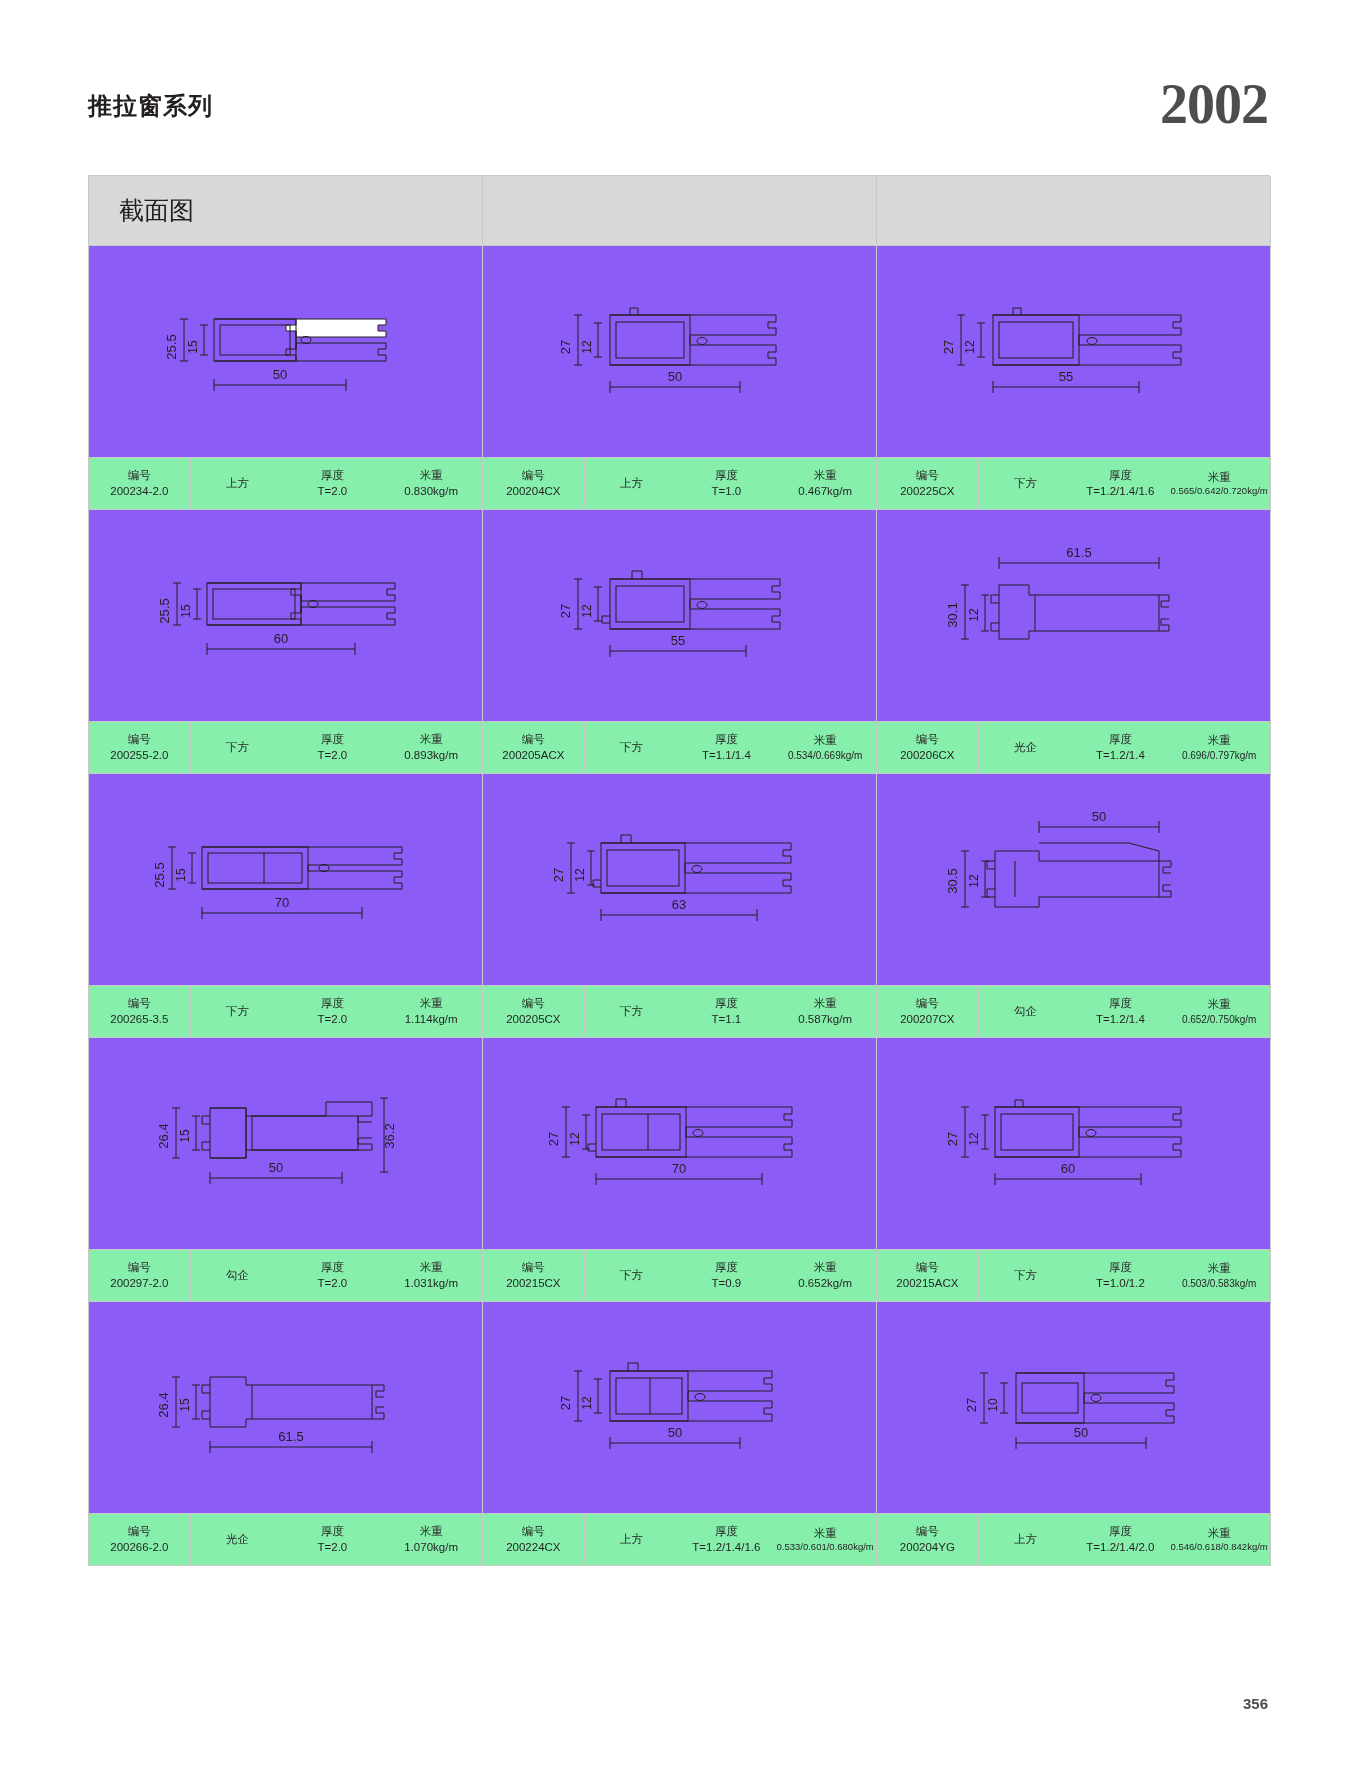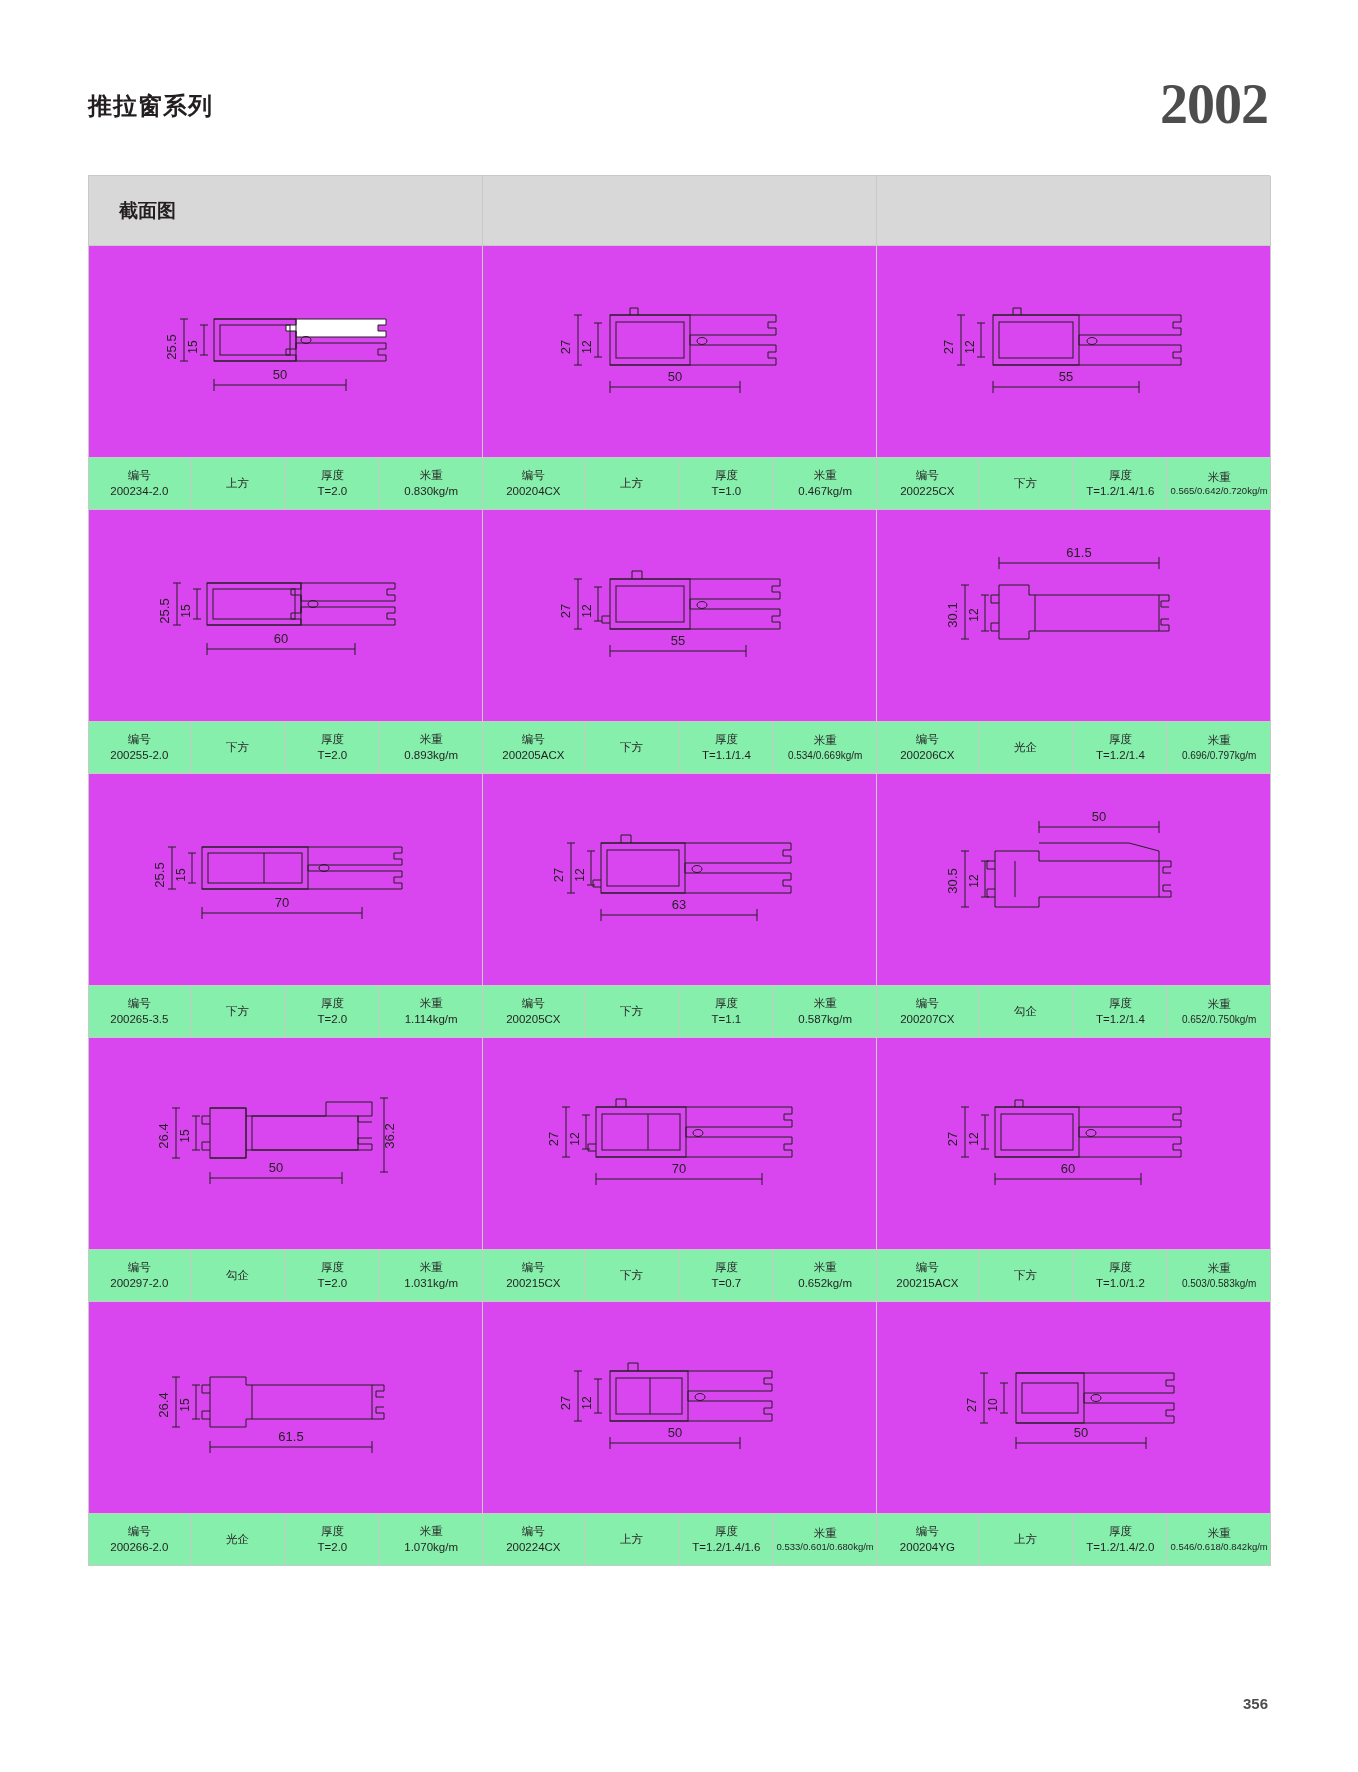--- a/index.html
+++ b/index.html
@@ -62,32 +62,32 @@
   }
   .title-cell {
     height: 70px;
     background: #d8d8d8;
     border-right: 1px solid #c9c9c9;
     border-bottom: 1px solid #c9c9c9;
     box-sizing: border-box;
     display: flex;
     align-items: center;
     padding-left: 30px;
-    font-size: 19px;
-    font-weight: bold;
+    font-size: 25px;
+    font-weight: normal;
     color: #231f20;
   }
   .title-cell.blank { padding-left: 0; }
 
   .draw-cell {
     height: 212px;
     border-right: 1px solid #c9c9c9;
     border-bottom: 1px solid #c9c9c9;
     box-sizing: border-box;
-    background: #d946ef;
+    background: #8b5cf6;
     position: relative;
     overflow: hidden;
   }
   .spec-cell {
     height: 52px;
     border-right: 1px solid #c9c9c9;
     border-bottom: 1px solid #c9c9c9;
     box-sizing: border-box;
     background: #86efac;
     display: flex;
@@ -682,21 +682,21 @@
       <div class="col spec-cell">
         <div class="spec-sub sub-a">
           <span class="lbl">编号</span>
           <span class="val">200215CX</span>
         </div>
         <div class="spec-sub sub-b">
           <span class="val">下方</span>
         </div>
         <div class="spec-sub sub-c">
           <span class="lbl">厚度</span>
-          <span class="val">T=0.7</span>
+          <span class="val">T=0.9</span>
         </div>
         <div class="spec-sub sub-d">
           <span class="lbl">米重</span>
           <span class="val">0.652kg/m</span>
         </div>
       </div>
       <div class="col spec-cell">
         <div class="spec-sub sub-a">
           <span class="lbl">编号</span>
           <span class="val">200215ACX</span>

